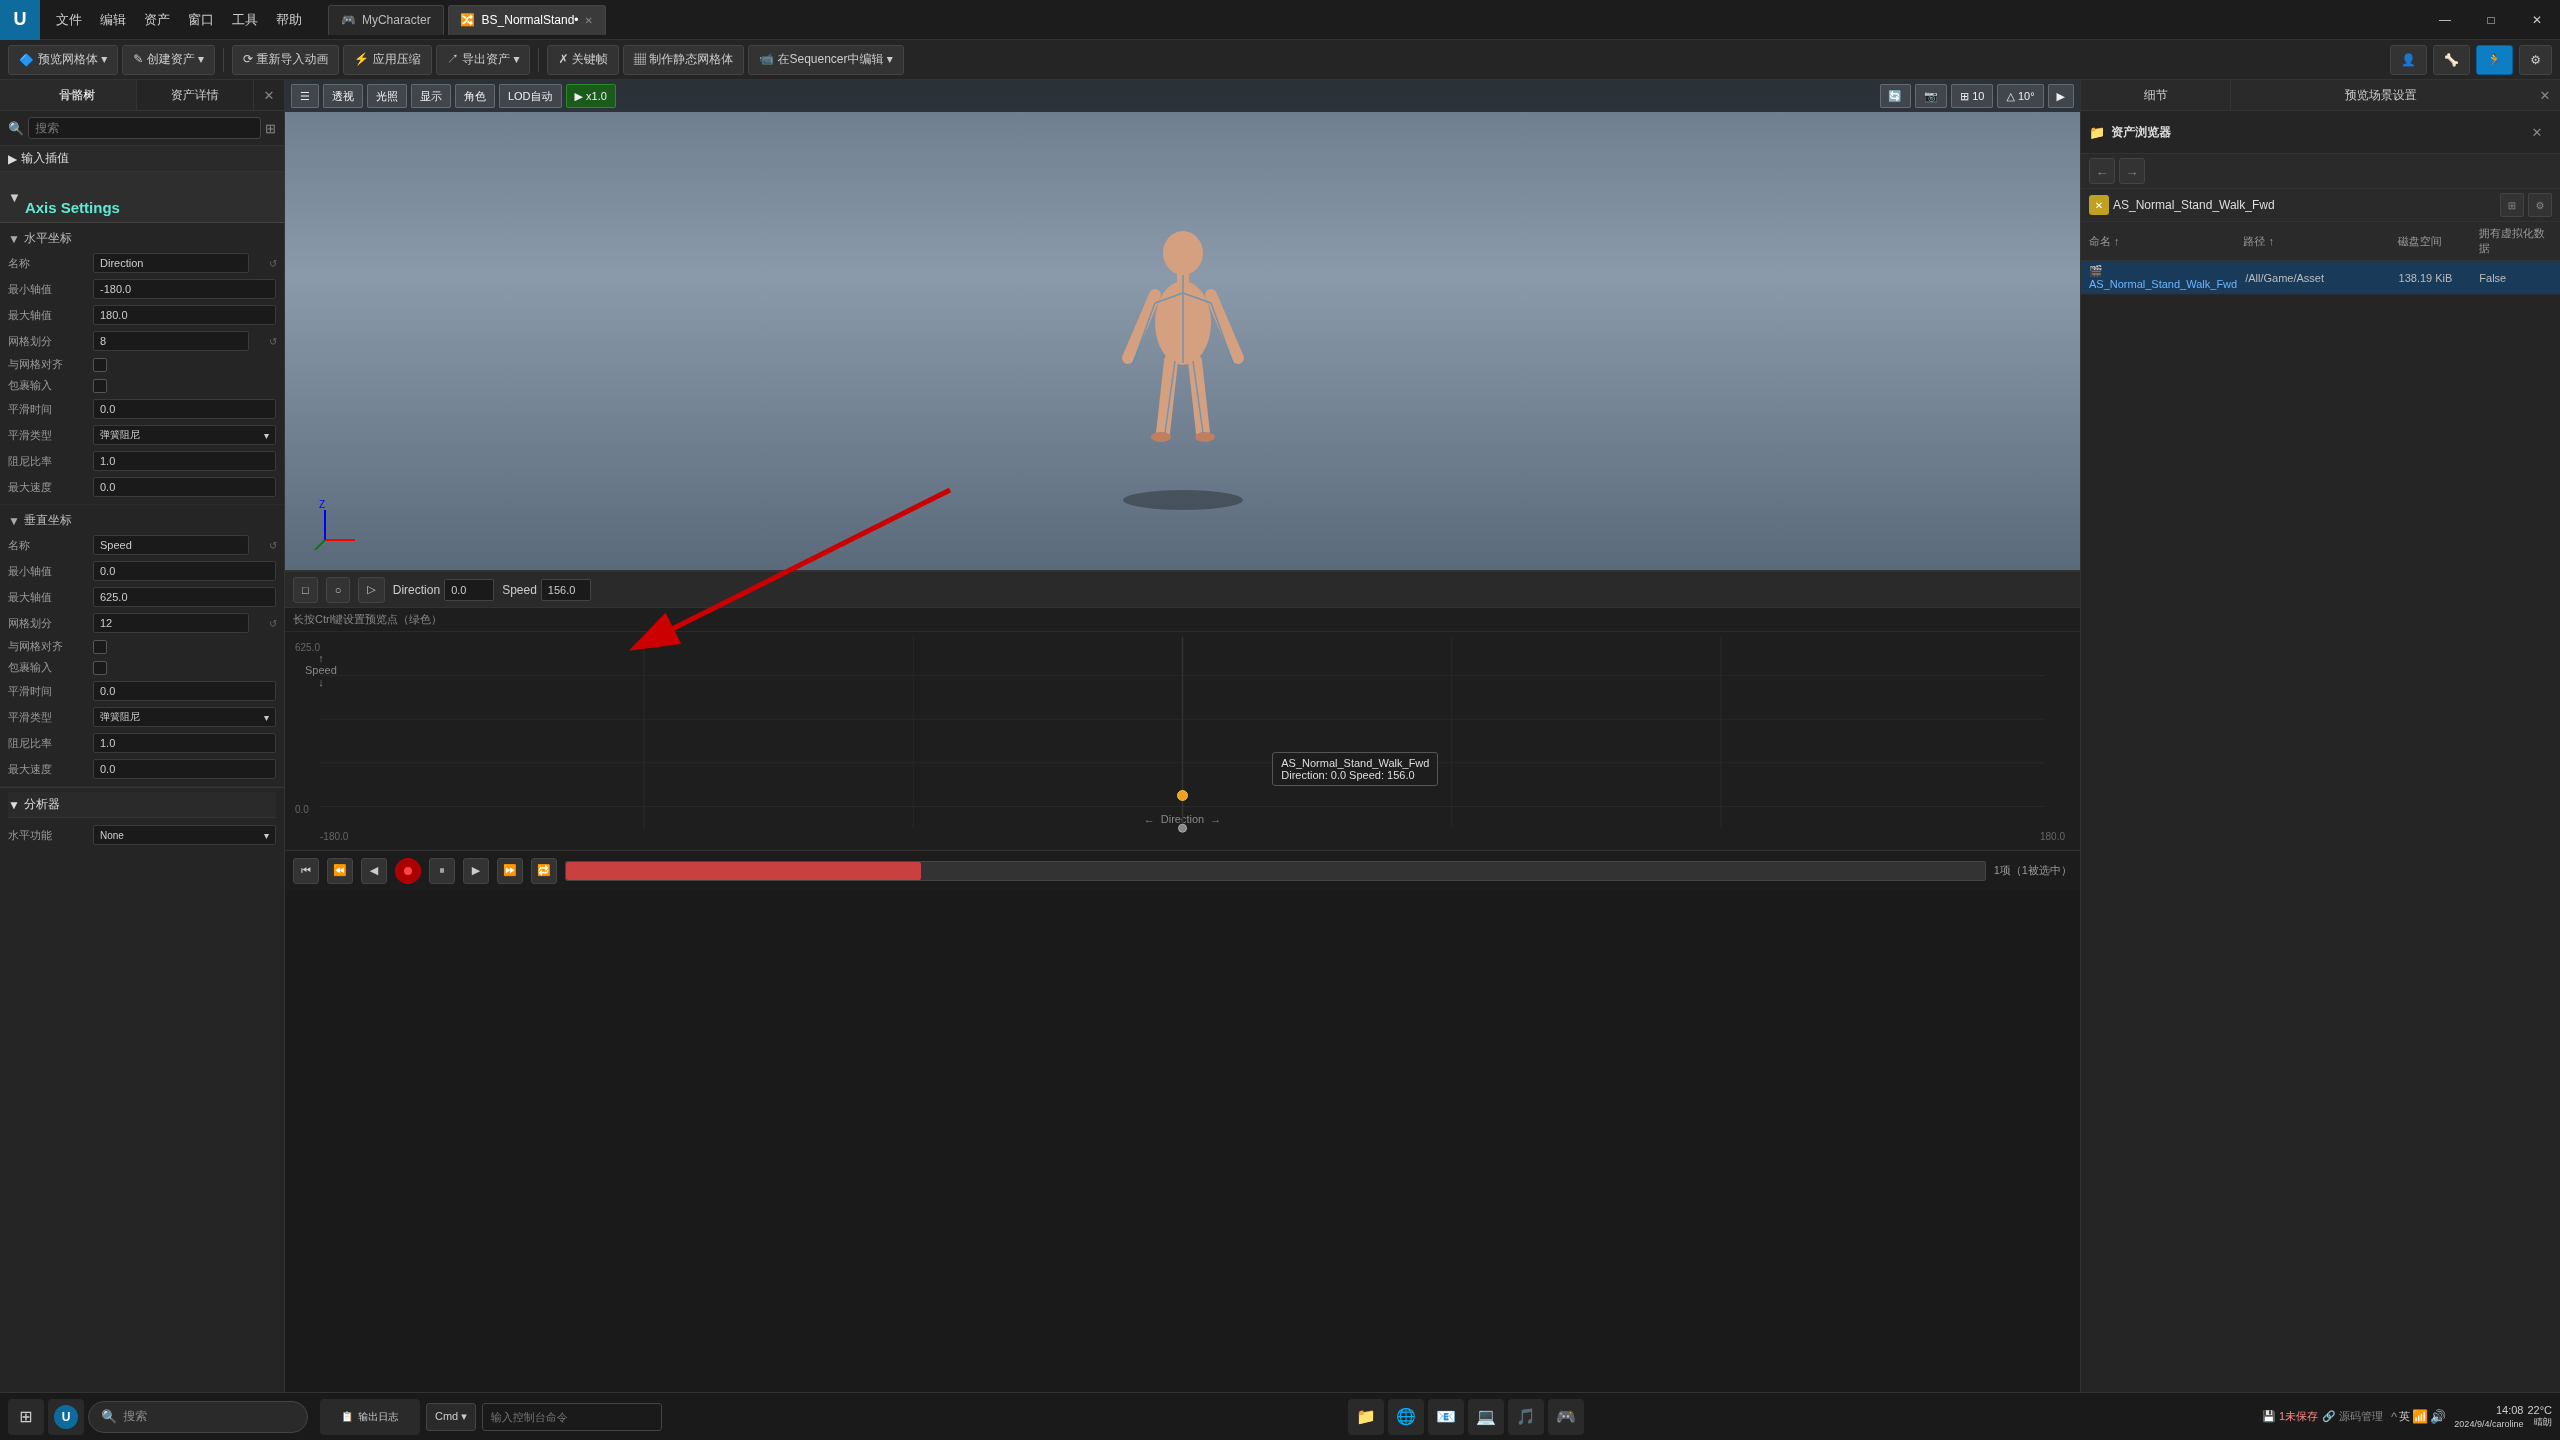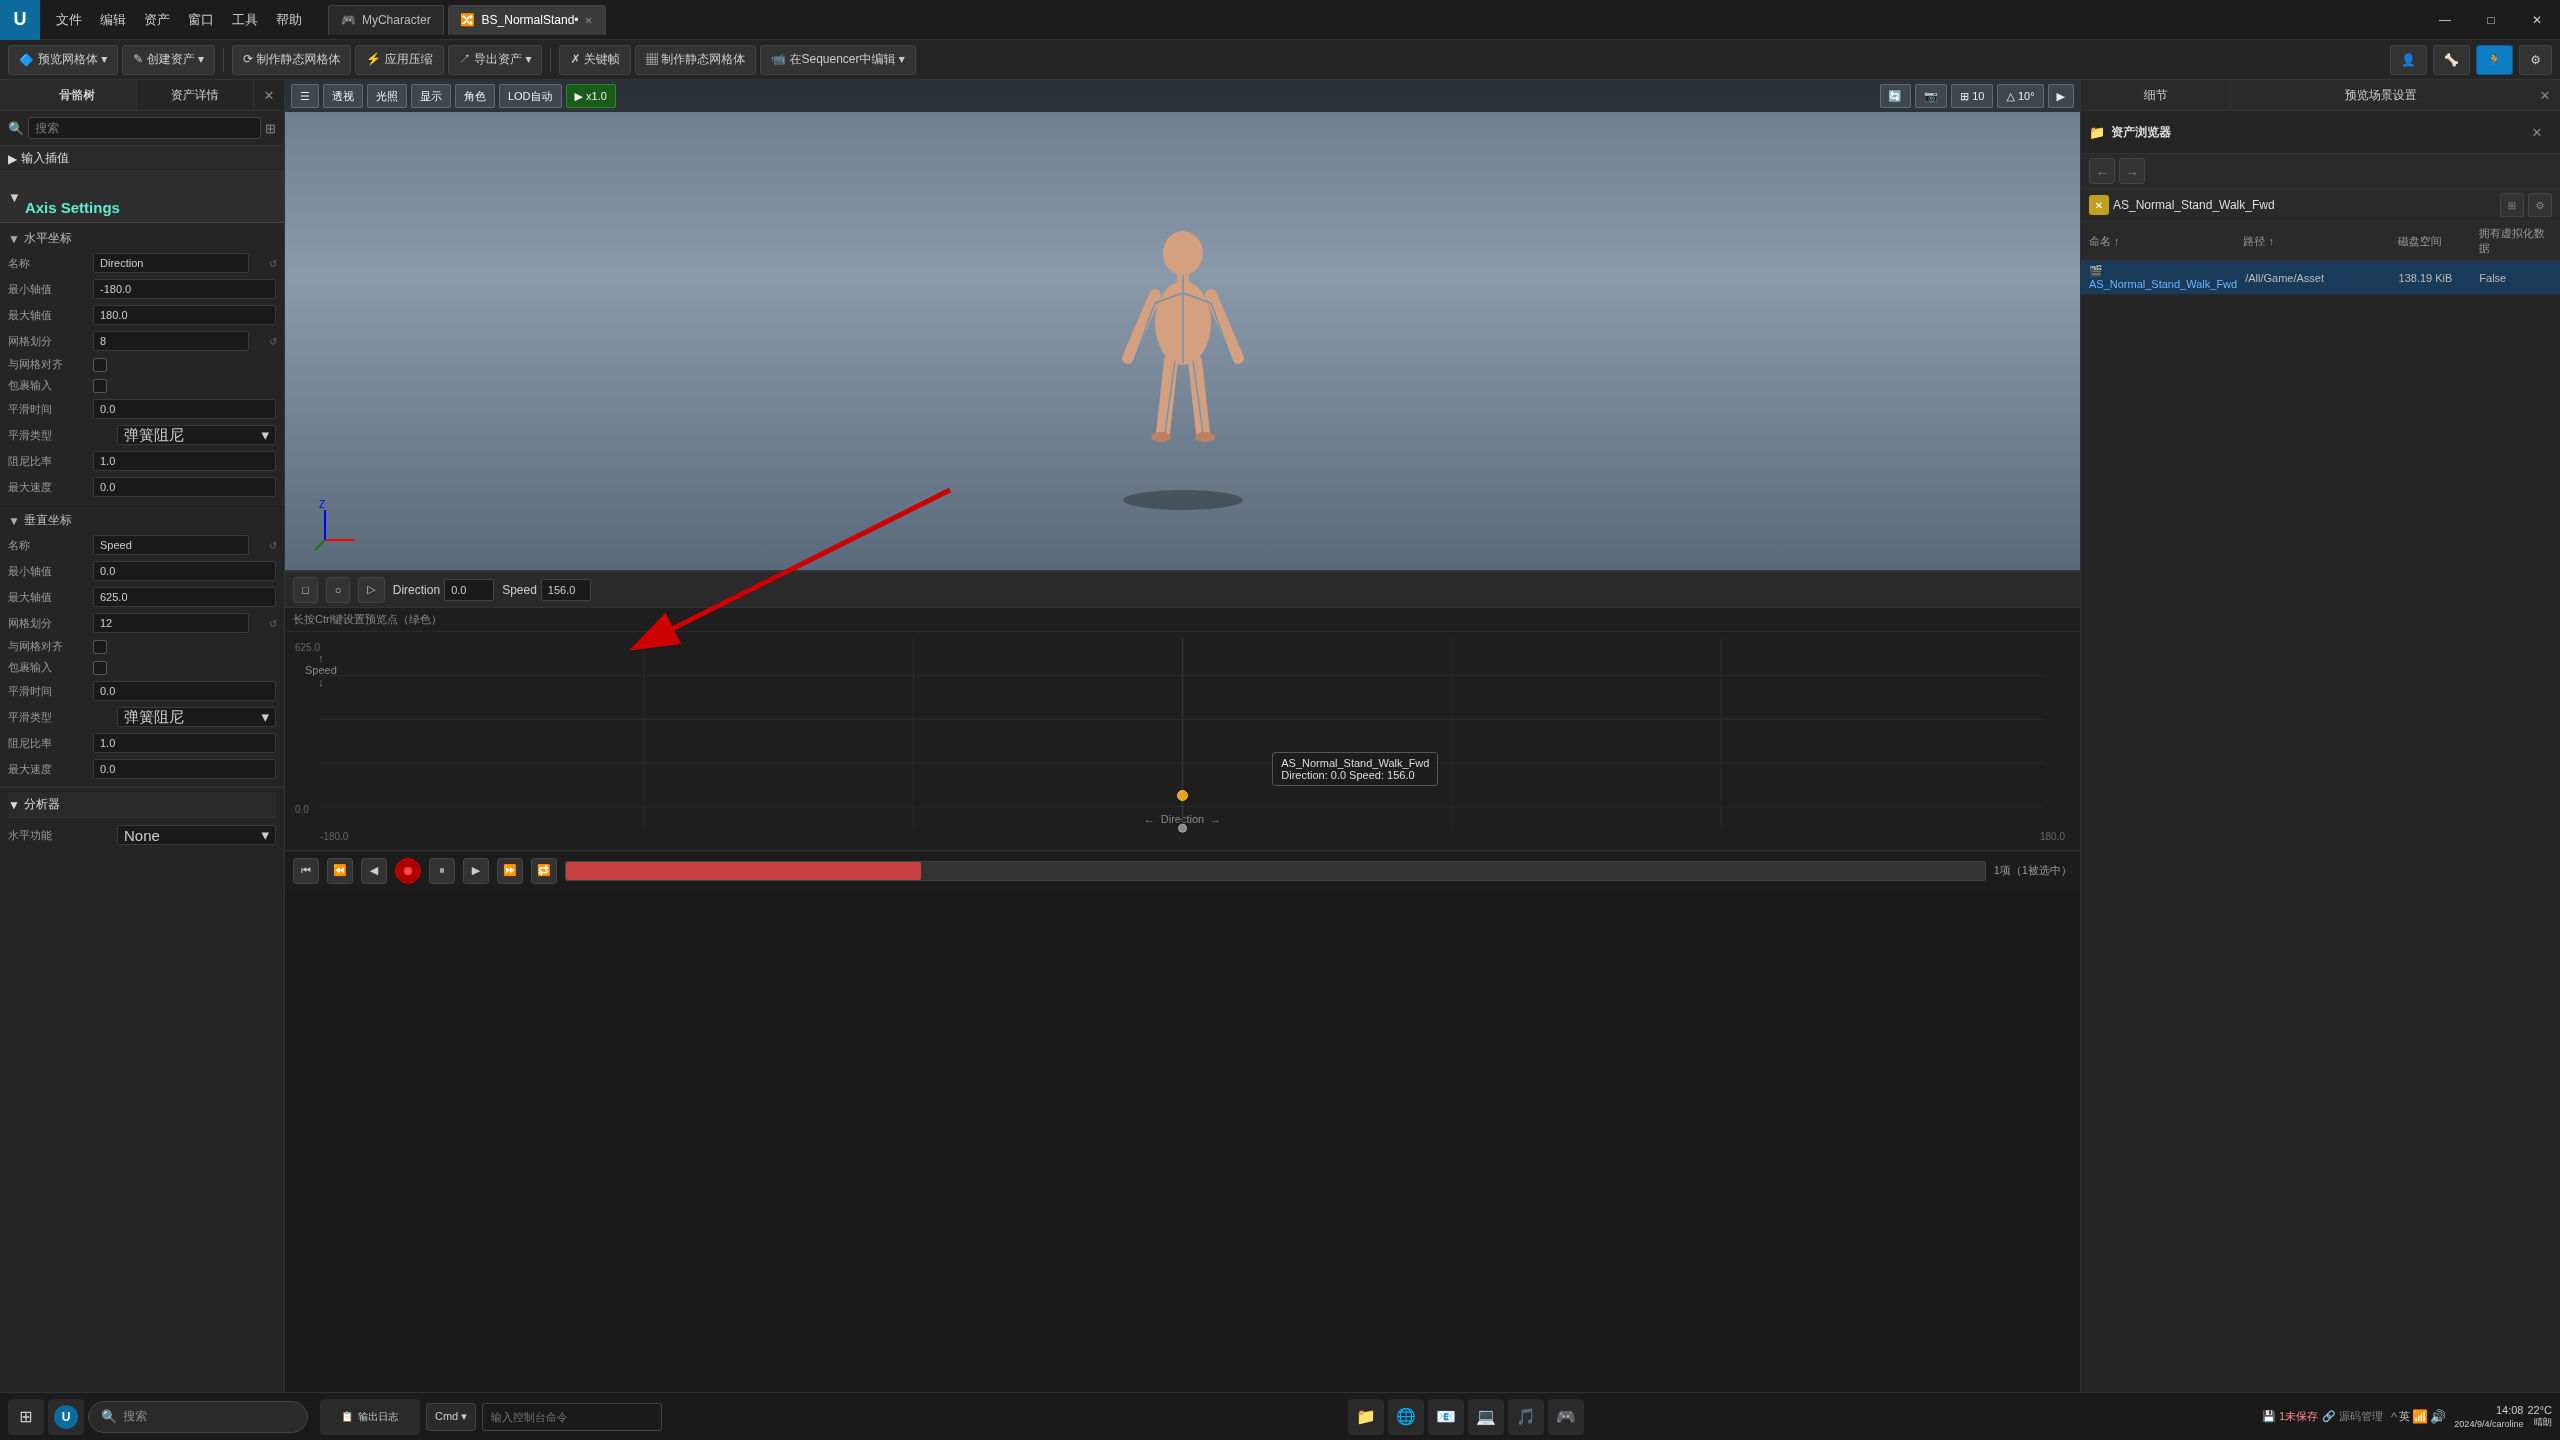--- a/index.html
+++ b/index.html
@@ -224,27 +224,26 @@
       align-items: center;
       justify-content: center;
     }
     .dropdown-input {
       flex: 1;
       background: #1a1a1a;
       border: 1px solid #3a3a3a;
       border-radius: 2px;
       padding: 2px 6px;
       color: #ccc;
-      font-size: 15px;
+      font-size: 10px;
       height: 20px;
       display: flex;
       align-items: center;
       justify-content: space-between;
       cursor: pointer;
-      margin-left: 24px;
     }
 
     
     .center-area {
       flex: 1;
       display: flex;
       flex-direction: column;
       background: #1a1a1a;
     }
 
@@ -562,21 +561,21 @@
 <div class="toolbar">
   <div class="toolbar-btn">
     <span>🔷</span>
     <span>预览网格体 ▾</span>
   </div>
   <div class="toolbar-btn">
     <span>✎ 创建资产 ▾</span>
   </div>
   <div class="toolbar-sep"></div>
   <div class="toolbar-btn">
-    <span>⟳ 制作静态网格体</span>
+    <span>⟳ 重新导入动画</span>
   </div>
   <div class="toolbar-btn">
     <span>⚡ 应用压缩</span>
   </div>
   <div class="toolbar-btn">
     <span>↗ 导出资产 ▾</span>
   </div>
   <div class="toolbar-sep"></div>
   <div class="toolbar-btn">
     <span>✗ 关键帧</span>

